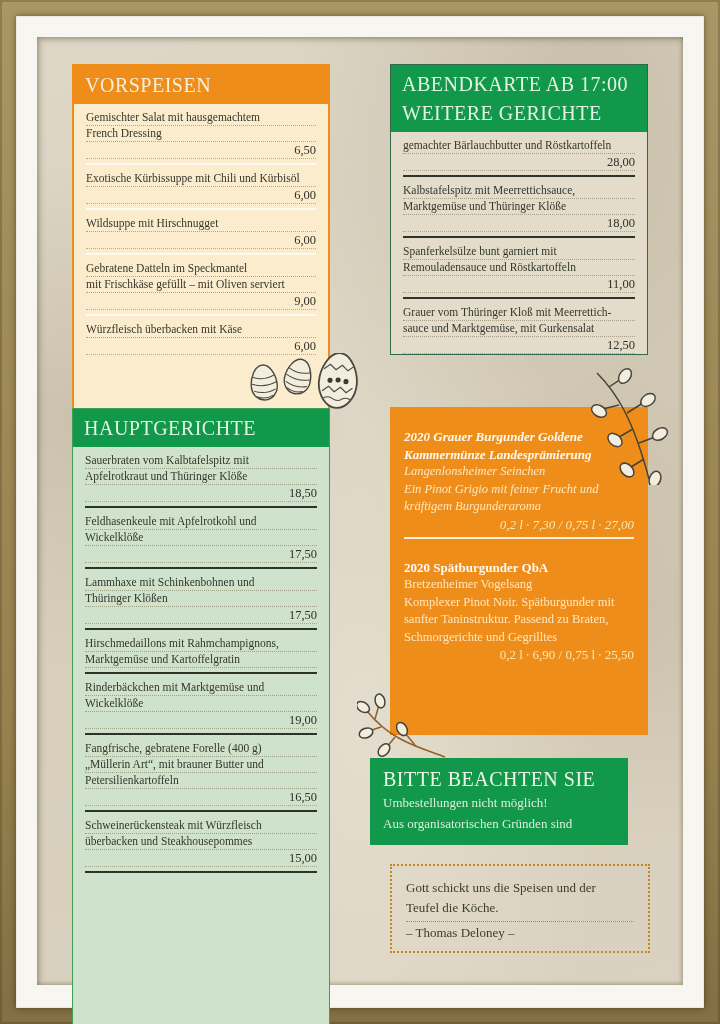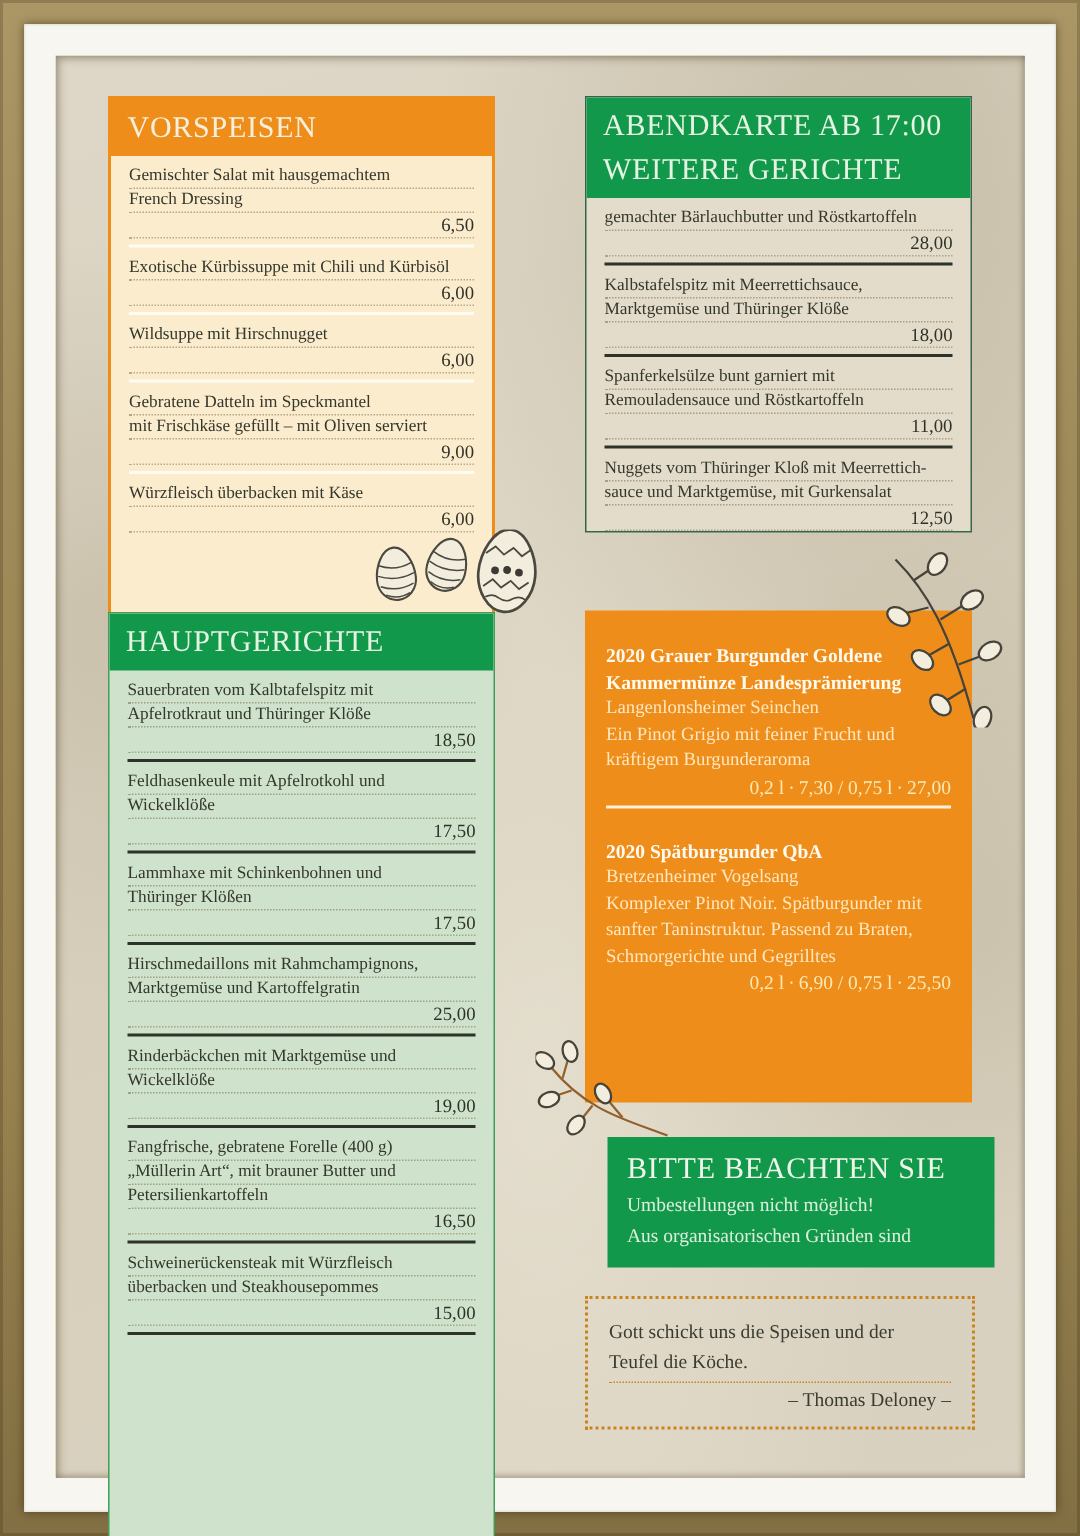--- a/index.html
+++ b/index.html
@@ -68,35 +68,35 @@
     background:#cfe2cb;border:1px solid #3f9e58;}
   .sec-haupt .head{background:var(--green,#12984a);color:#e4f3e2;}
   .sec-haupt .menu-item{border-bottom:2px solid #2d3328;}
   
   .sec-wein{left:353px;top:370px;width:258px;height:328px;
     background:var(--orange,#f0911d);padding:12px 14px;}
   .wein-title .head-line{
     color:#f7eedb;font-size:20px;line-height:29px;letter-spacing:.5px;white-space:nowrap;
   }
   .wine-entry{margin-top:9px;}
-  .wine-entry:not(:last-of-type){border-bottom:2px solid rgba(255,252,240,.9);padding-bottom:3px;margin-bottom:20px;}
+  .wine-entry:not(:last-of-type){border-bottom:2px solid rgba(255,252,240,.9);padding-bottom:3px;margin-bottom:20px;font-style:italic;}
   .wine-name-line{color:#fefaf0;font-weight:bold;font-size:13px;line-height:17.5px;white-space:nowrap;}
   .wine-desc-line{color:rgba(255,236,200,.95);font-size:12.5px;line-height:17.5px;white-space:nowrap;}
   .wine-price{color:#fae9b4;font-size:13px;line-height:18px;text-align:right;}
   
-  .sec-hinweis{left:368px;top:721px;width:258px;height:87px;
+  .sec-hinweis{left:333px;top:721px;width:258px;height:87px;
     background:var(--green,#12984a);padding:8px 13px;}
   .sec-hinweis .notice-title{color:#edf6e9;font-size:20px;line-height:26px;letter-spacing:.5px;white-space:nowrap;}
   .sec-hinweis .line{color:#dcefdb;font-size:13px;line-height:21px;white-space:nowrap;}
   
   .sec-zitat{left:353px;top:827px;width:260px;height:89px;
     border:2px dotted #c9831f;padding:12px 14px 8px 14px;}
   .sec-zitat .line{color:#3a3c31;font-size:13px;line-height:20px;white-space:nowrap;}
   .sec-zitat .line:last-child{border-bottom:1px dotted #c9831f;padding-bottom:3px;}
-  .quote-attribution{text-align:right;color:#3a3c31;font-size:13px;line-height:22px;}
+  .quote-attribution{color:#3a3c31;font-size:13px;line-height:22px;}
   
   .deco{position:absolute;pointer-events:none;}
   .deco-eggs{left:208px;top:316px;width:116px;height:60px;z-index:6;}
   .deco-branch-right{left:552px;top:330px;width:98px;height:118px;z-index:6;}
   .deco-branch-left{left:320px;top:646px;width:92px;height:82px;z-index:6;}
 </style>
 </head>
 <body>
 
 <div class="wood">
@@ -174,21 +174,21 @@
             <div class="menu-item">
               <div class="item-lines">
                 <div class="line">Spanferkelsülze bunt garniert mit</div>
                 <div class="line">Remouladensauce und Röstkartoffeln</div>
               </div>
               <div class="price">11,00</div>
             </div>
 
             <div class="menu-item">
               <div class="item-lines">
-                <div class="line">Nuggets vom Thüringer Kloß mit Meerrettich-</div>
+                <div class="line">Grauer vom Thüringer Kloß mit Meerrettich-</div>
                 <div class="line">sauce und Marktgemüse, mit Gurkensalat</div>
               </div>
               <div class="price">12,50</div>
             </div>
           </div>
       </div>
 
       <div class="section sec-haupt">
         <div class="head">
           <div class="head-line">HAUPTGERICHTE</div>
@@ -218,21 +218,20 @@
                 <div class="line">Thüringer Klößen</div>
               </div>
               <div class="price">17,50</div>
             </div>
 
             <div class="menu-item">
               <div class="item-lines">
                 <div class="line">Hirschmedaillons mit Rahmchampignons,</div>
                 <div class="line">Marktgemüse und Kartoffelgratin</div>
               </div>
-              <div class="price">25,00</div>
             </div>
 
             <div class="menu-item">
               <div class="item-lines">
                 <div class="line">Rinderbäckchen mit Marktgemüse und</div>
                 <div class="line">Wickelklöße</div>
               </div>
               <div class="price">19,00</div>
             </div>
 

